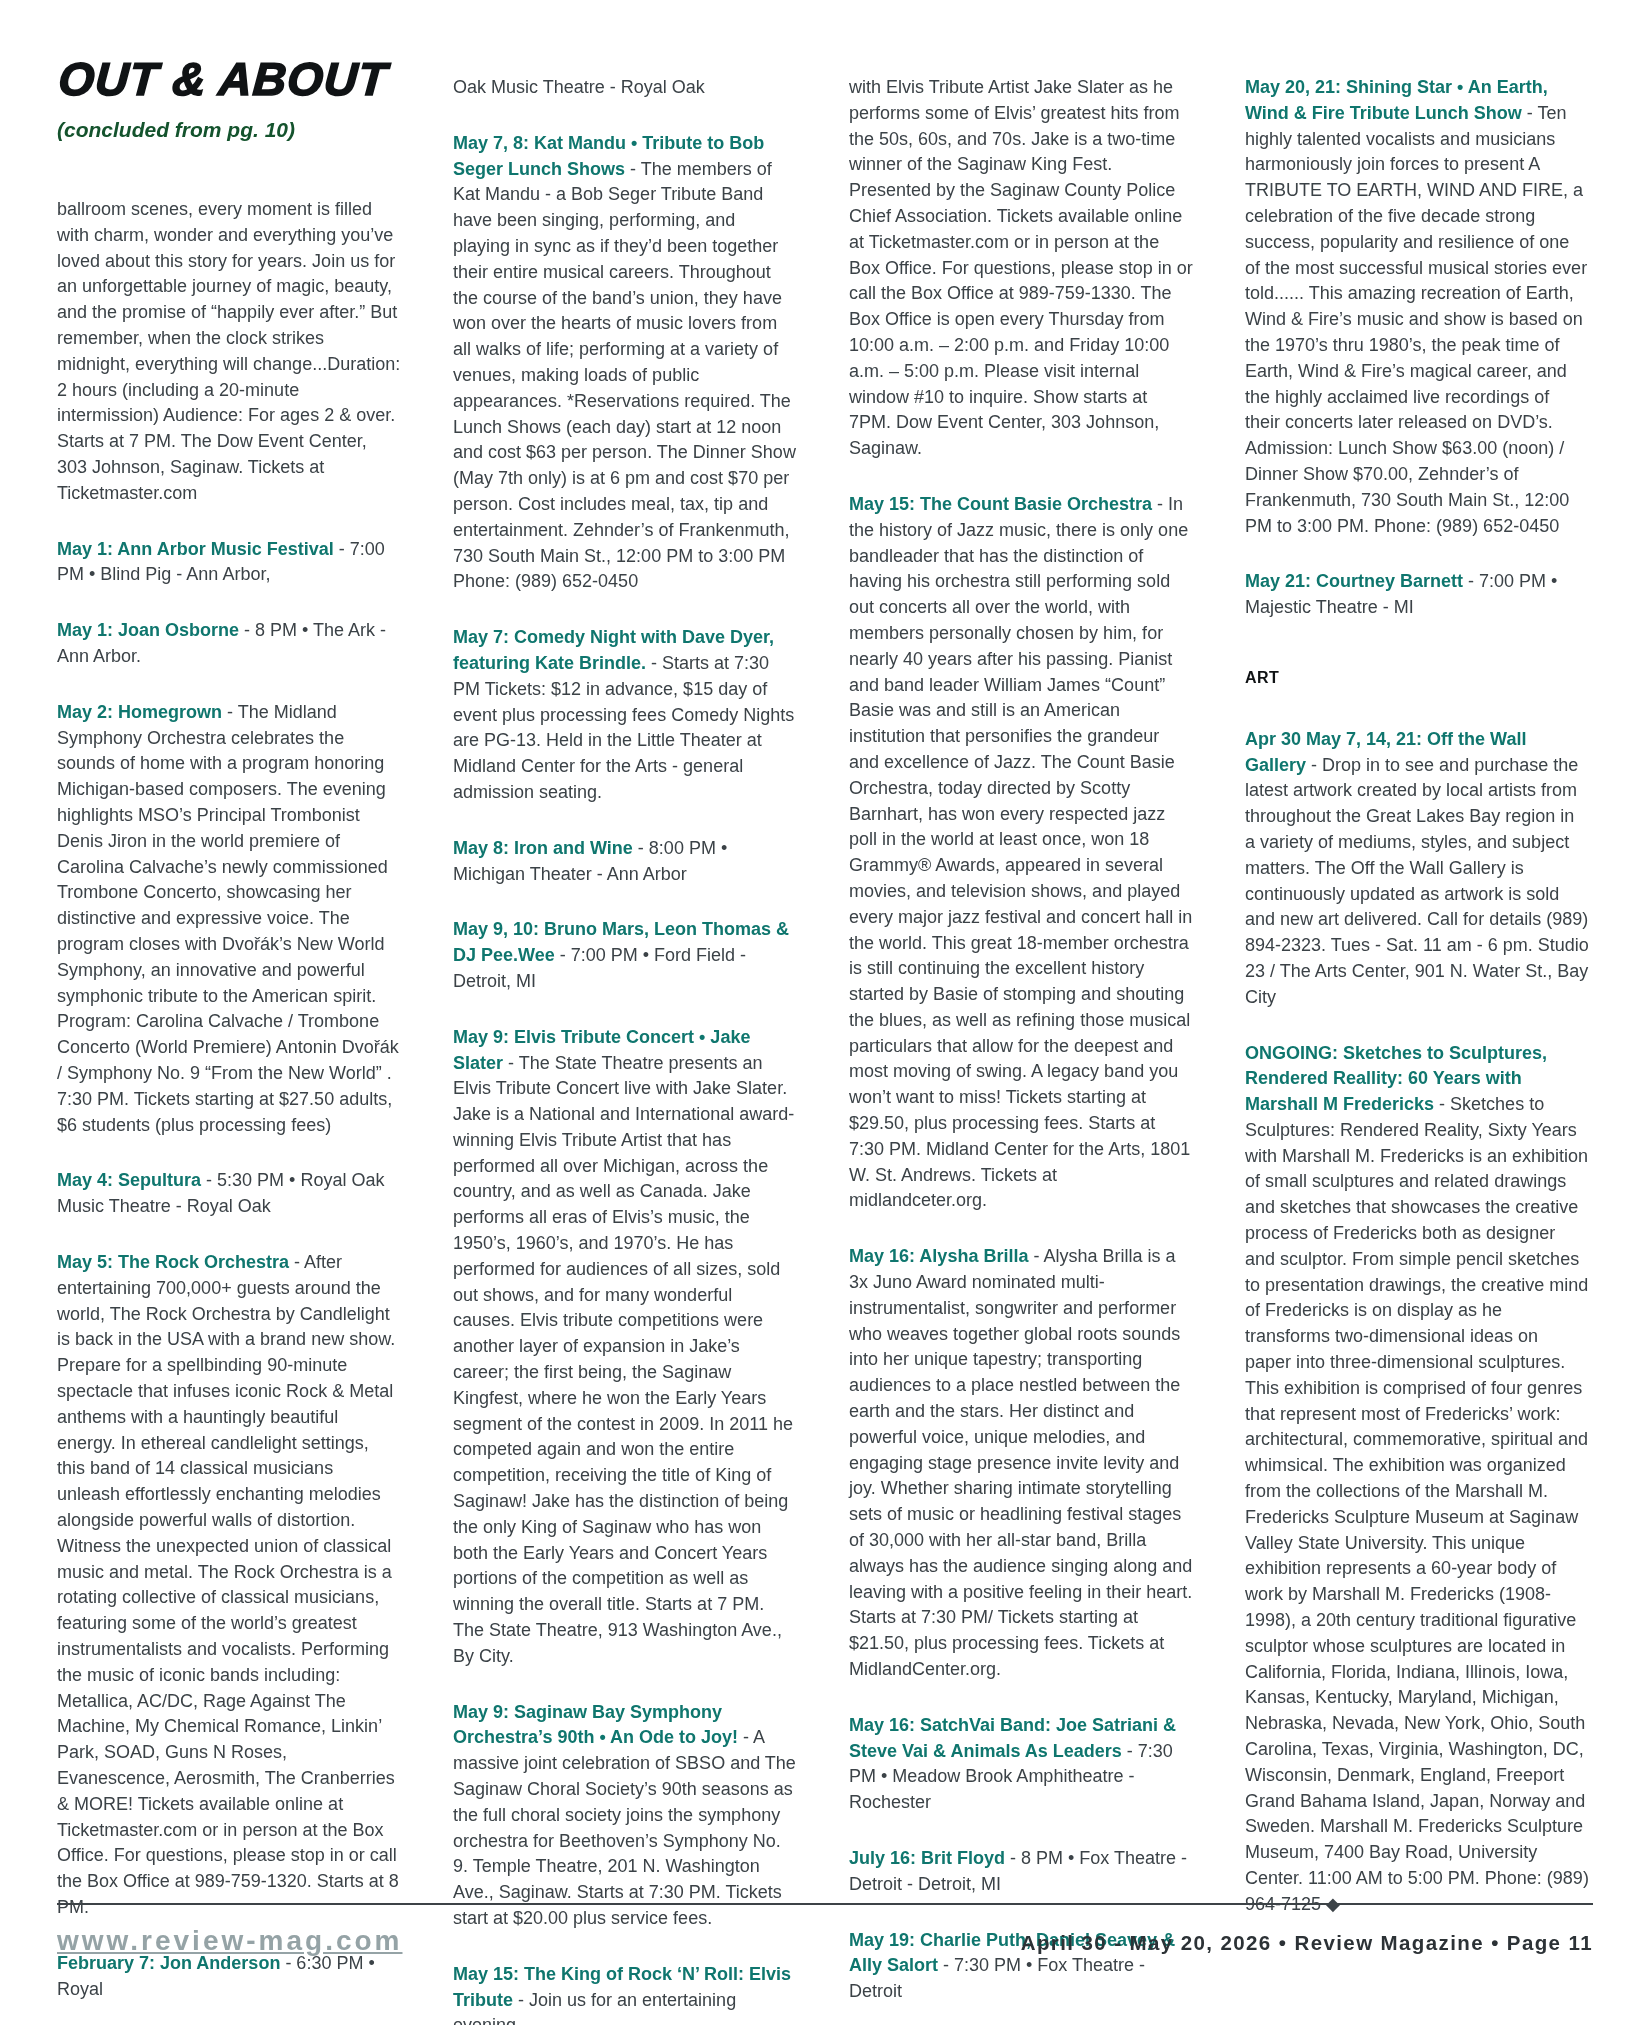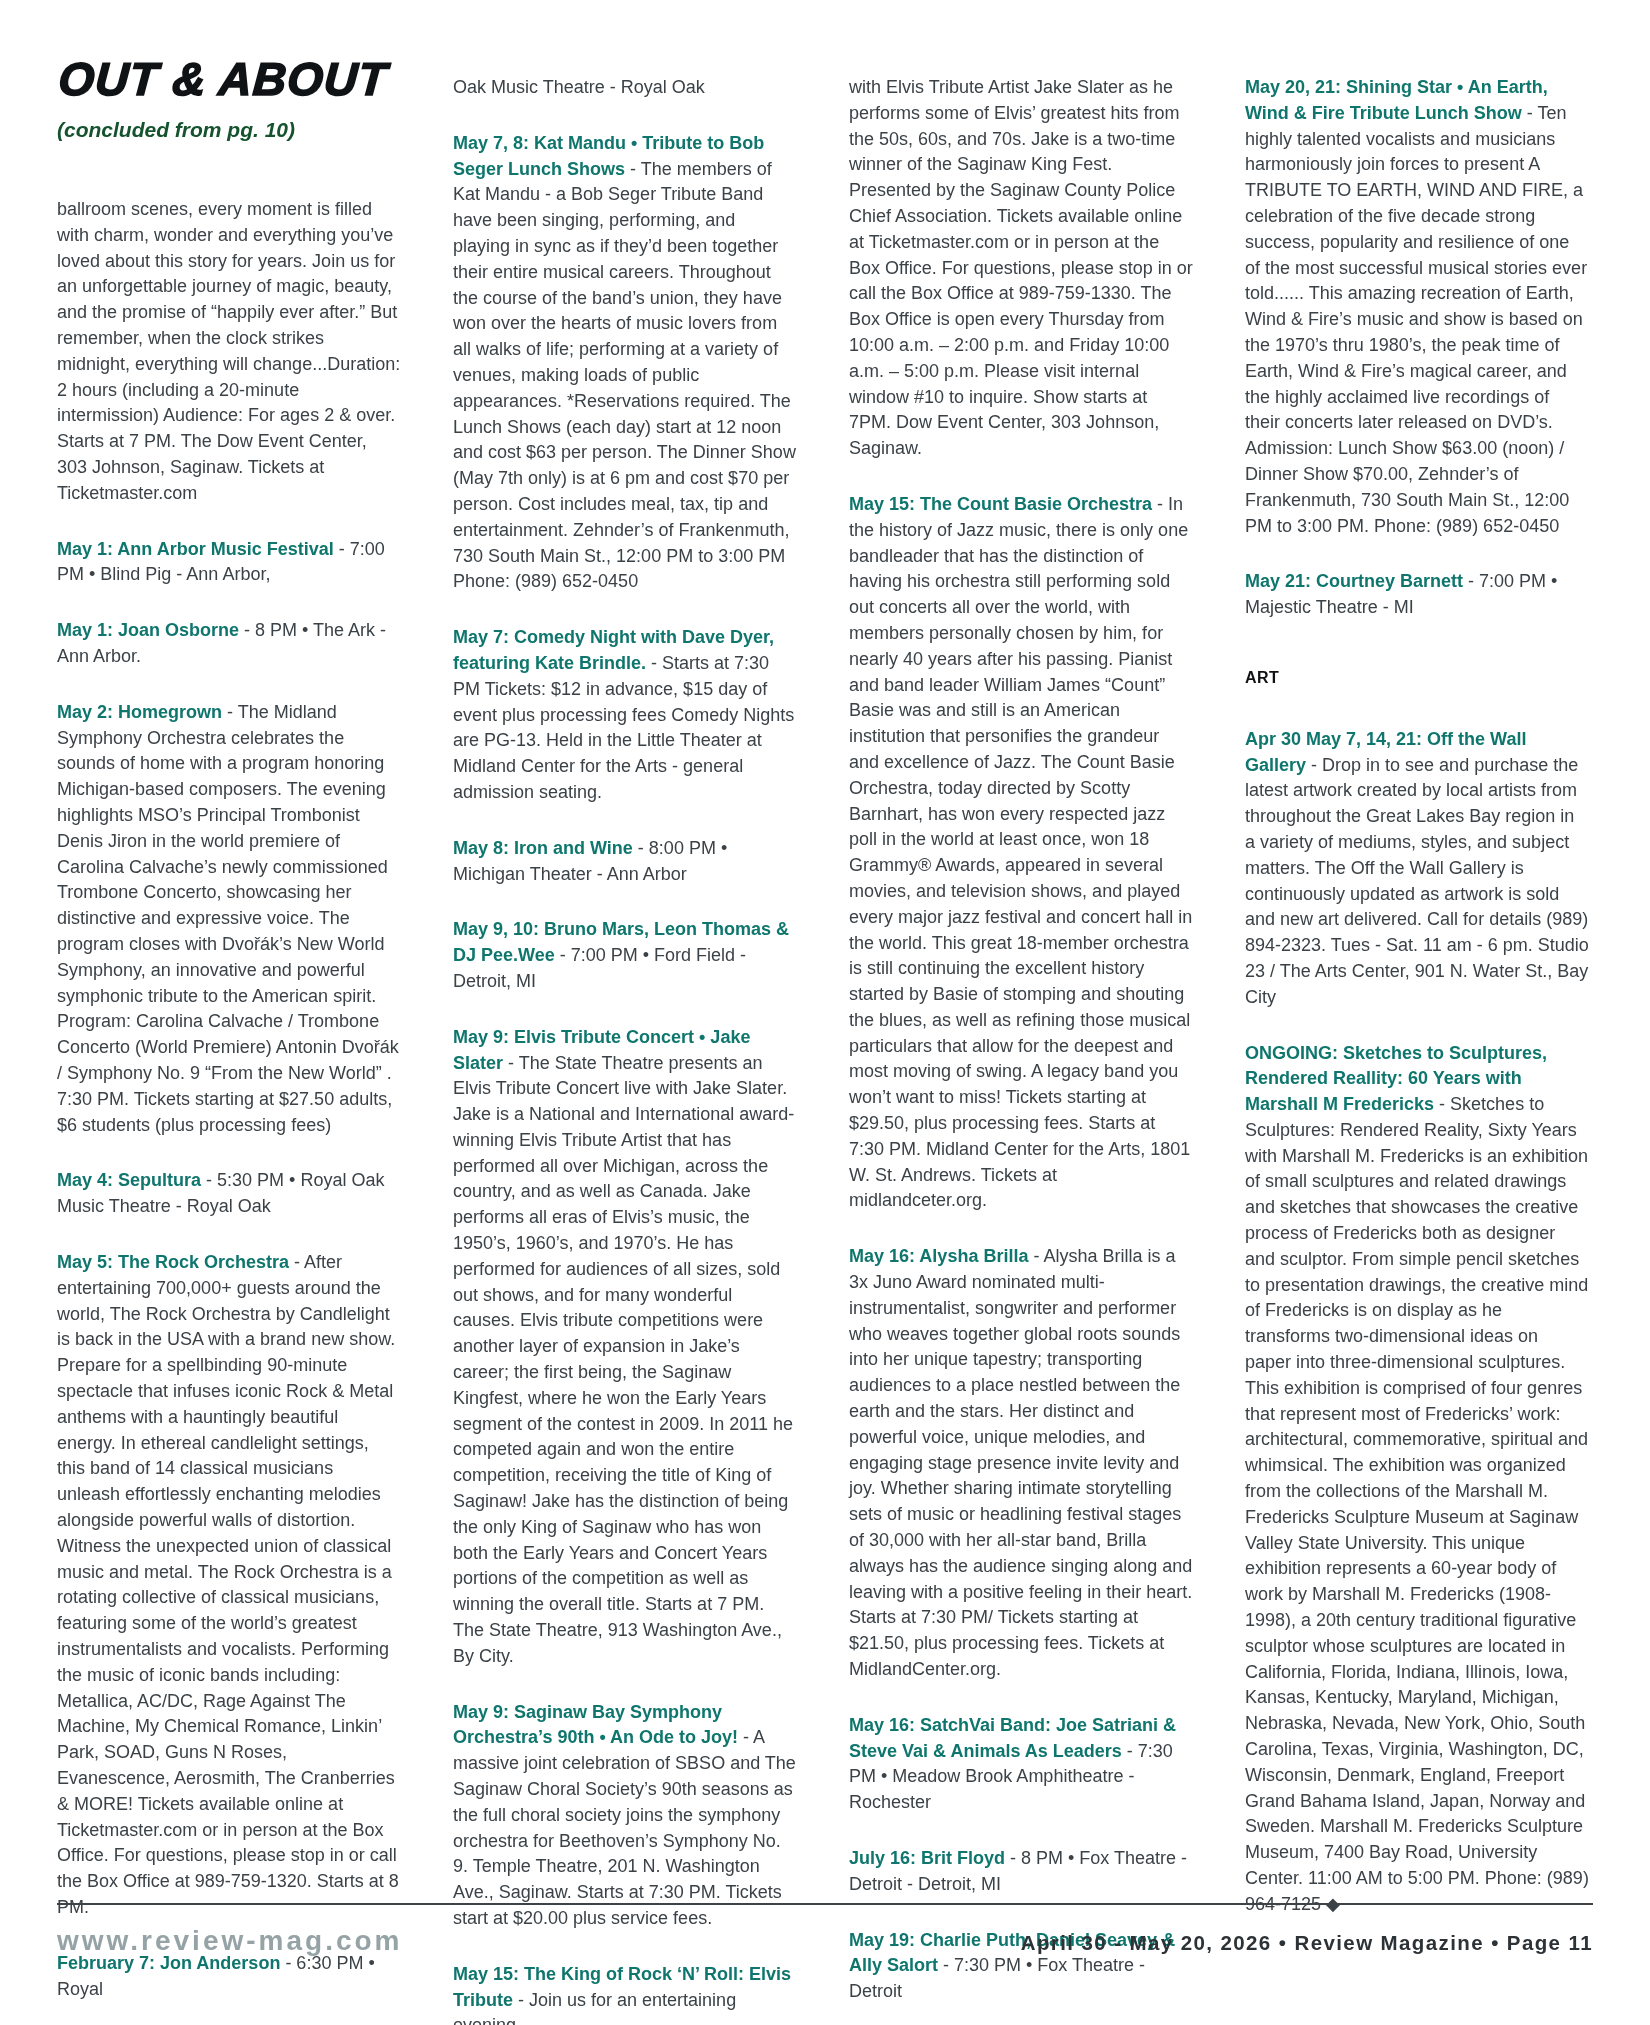--- a/index.html
+++ b/index.html
@@ -73,20 +73,21 @@
   .footer-row {
     display: flex;
     justify-content: space-between;
     align-items: baseline;
   }
   .site {
     font-size: 28px;
     font-weight: bold;
     letter-spacing: 3px;
     color: #95a3a6;
+    text-decoration: underline;
   }
   .issue {
     font-size: 20.5px;
     font-weight: bold;
     letter-spacing: 1.4px;
     color: #2c3236;
   }
 </style>
 </head>
 <body>

